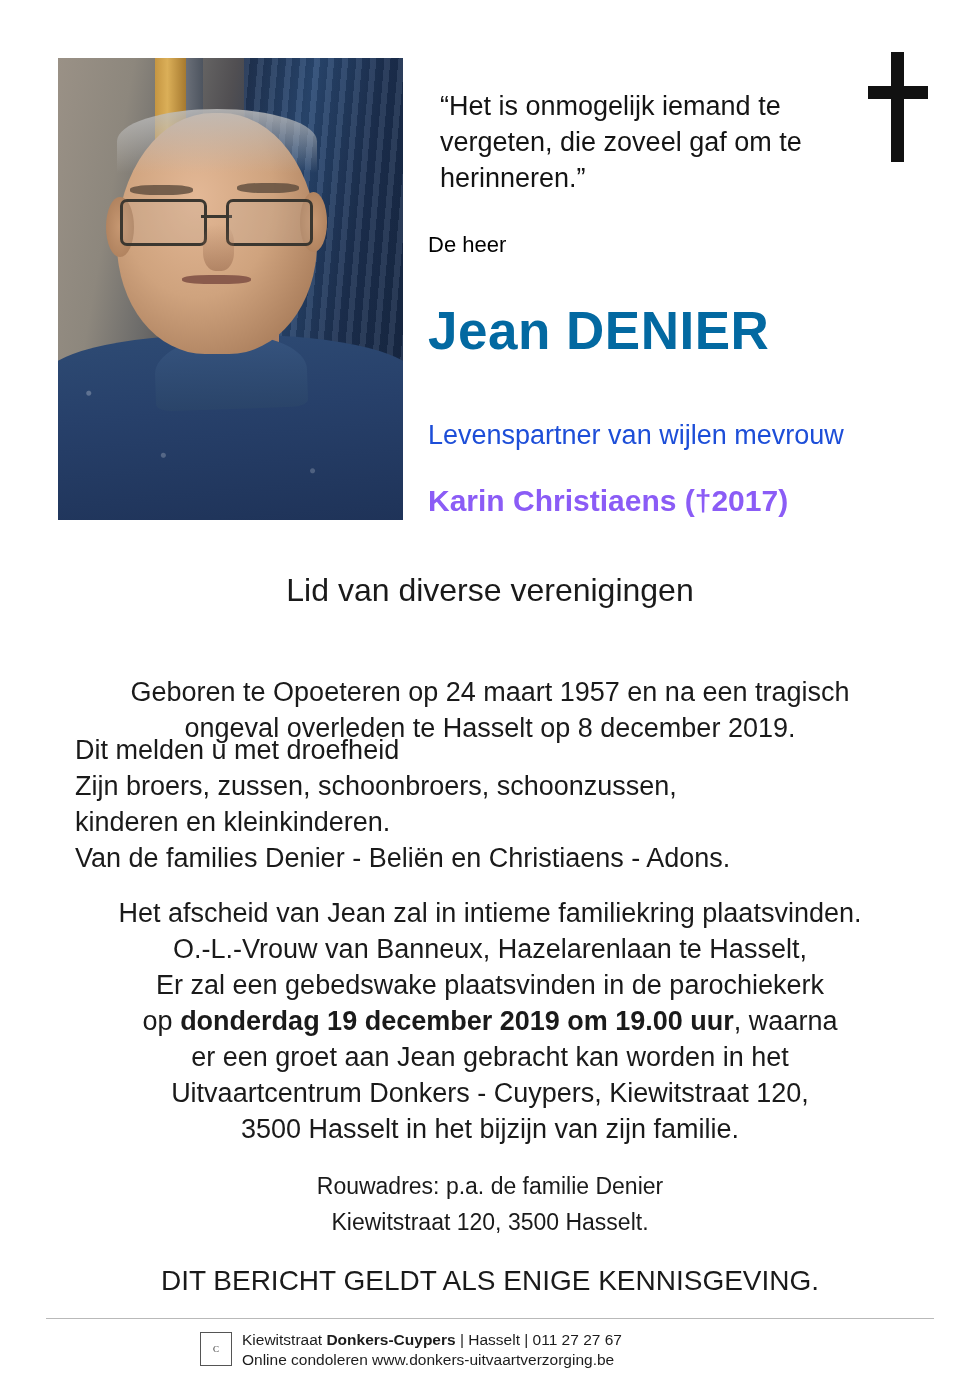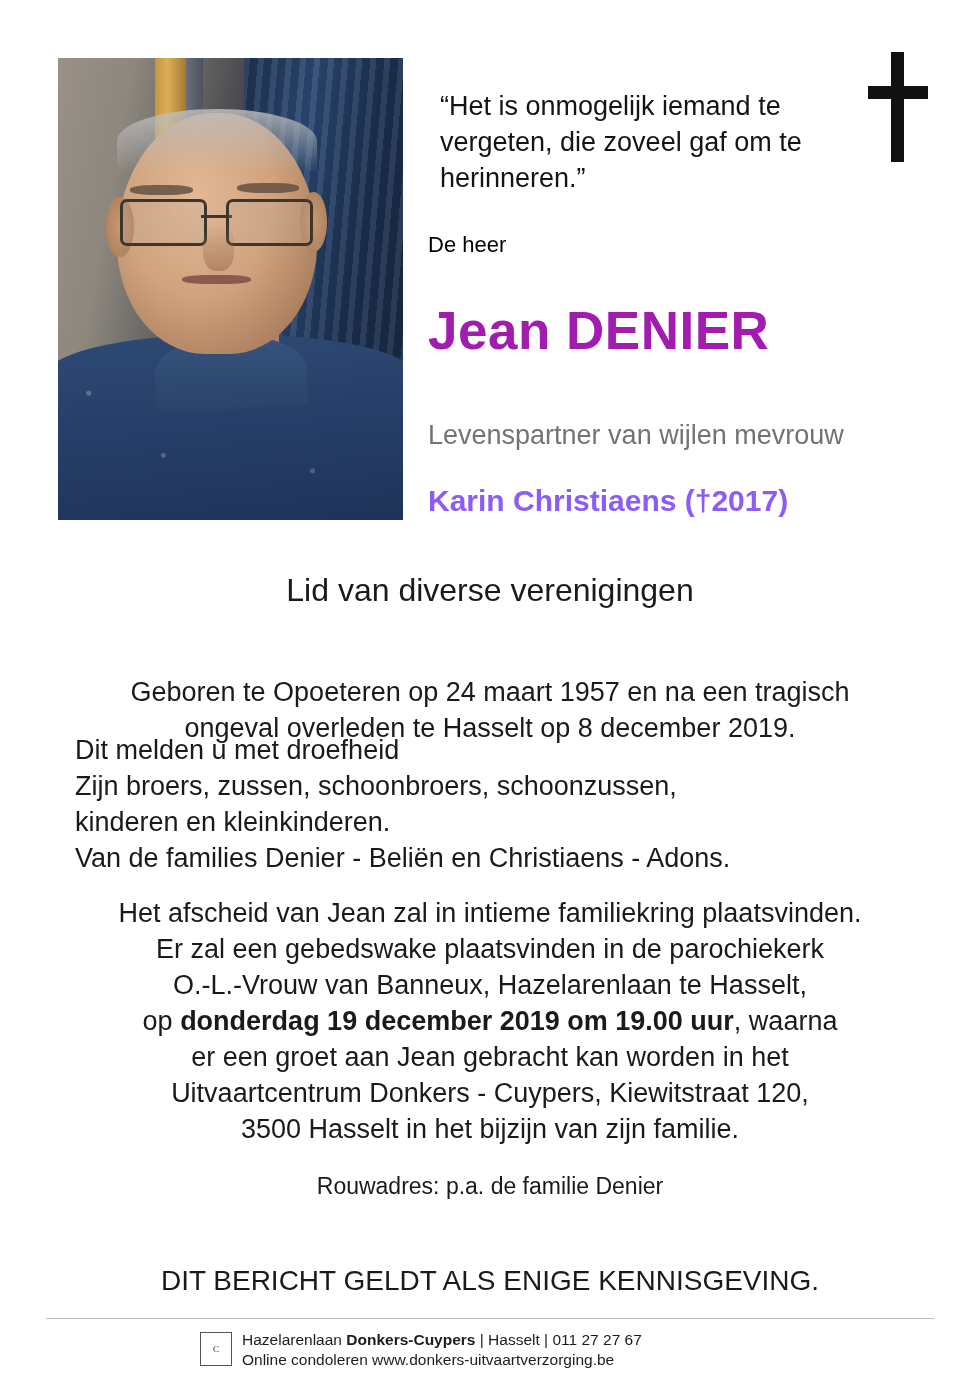--- a/index.html
+++ b/index.html
@@ -250,29 +250,29 @@
     color: #000000;
   }
 
   .name {
     position: absolute;
     left: 428px;
     top: 300px;
     font-size: 53px;
     font-weight: bold;
     letter-spacing: .5px;
-    color: #a21caf;
+    color: #0369a1;
   }
 
   .partner-line {
     position: absolute;
     left: 428px;
     top: 420px;
     font-size: 27px;
-    color: #737373;
+    color: #1d4ed8;
   }
 
   .partner-name {
     position: absolute;
     left: 428px;
     top: 484px;
     font-size: 30px;
     font-weight: bold;
     color: #8b5cf6;
   }
@@ -428,36 +428,37 @@
 
   <div class="melden">
     <div>Dit melden u met droefheid</div>
     <div>Zijn broers, zussen, schoonbroers, schoonzussen,</div>
     <div>kinderen en kleinkinderen.</div>
     <div>Van de families Denier - Beliën en Christiaens - Adons.</div>
   </div>
 
   <div class="ceremony">
     <div>Het afscheid van Jean zal in intieme familiekring plaatsvinden.</div>
+    <div>O.-L.-Vrouw van Banneux, Hazelarenlaan te Hasselt,</div>
     <div>Er zal een gebedswake plaatsvinden in de parochiekerk</div>
-    <div>O.-L.-Vrouw van Banneux, Hazelarenlaan te Hasselt,</div>
     <div><span>op </span><b>donderdag 19 december 2019 om 19.00 uur</b><span>, waarna</span></div>
     <div>er een groet aan Jean gebracht kan worden in het</div>
     <div>Uitvaartcentrum Donkers - Cuypers, Kiewitstraat 120,</div>
     <div>3500 Hasselt in het bijzijn van zijn familie.</div>
   </div>
 
   <div class="rouwadres">
     <div>Rouwadres: p.a. de familie Denier</div>
+    <div>Kiewitstraat 120, 3500 Hasselt.</div>
   </div>
 
   <div class="notice">DIT BERICHT GELDT ALS ENIGE KENNISGEVING.</div>
 
   <div class="rule"></div>
   <div class="footer">
     <div class="footer-logo">C</div>
     <div class="footer-text">
-      <div><span>Hazelarenlaan </span><b>Donkers-Cuypers</b><span> | Hasselt | 011 27 27 67</span></div>
+      <div><span>Kiewitstraat </span><b>Donkers-Cuypers</b><span> | Hasselt | 011 27 27 67</span></div>
       <div>Online condoleren www.donkers-uitvaartverzorging.be</div>
     </div>
   </div>
 
 </div>
 
 </body></html>

